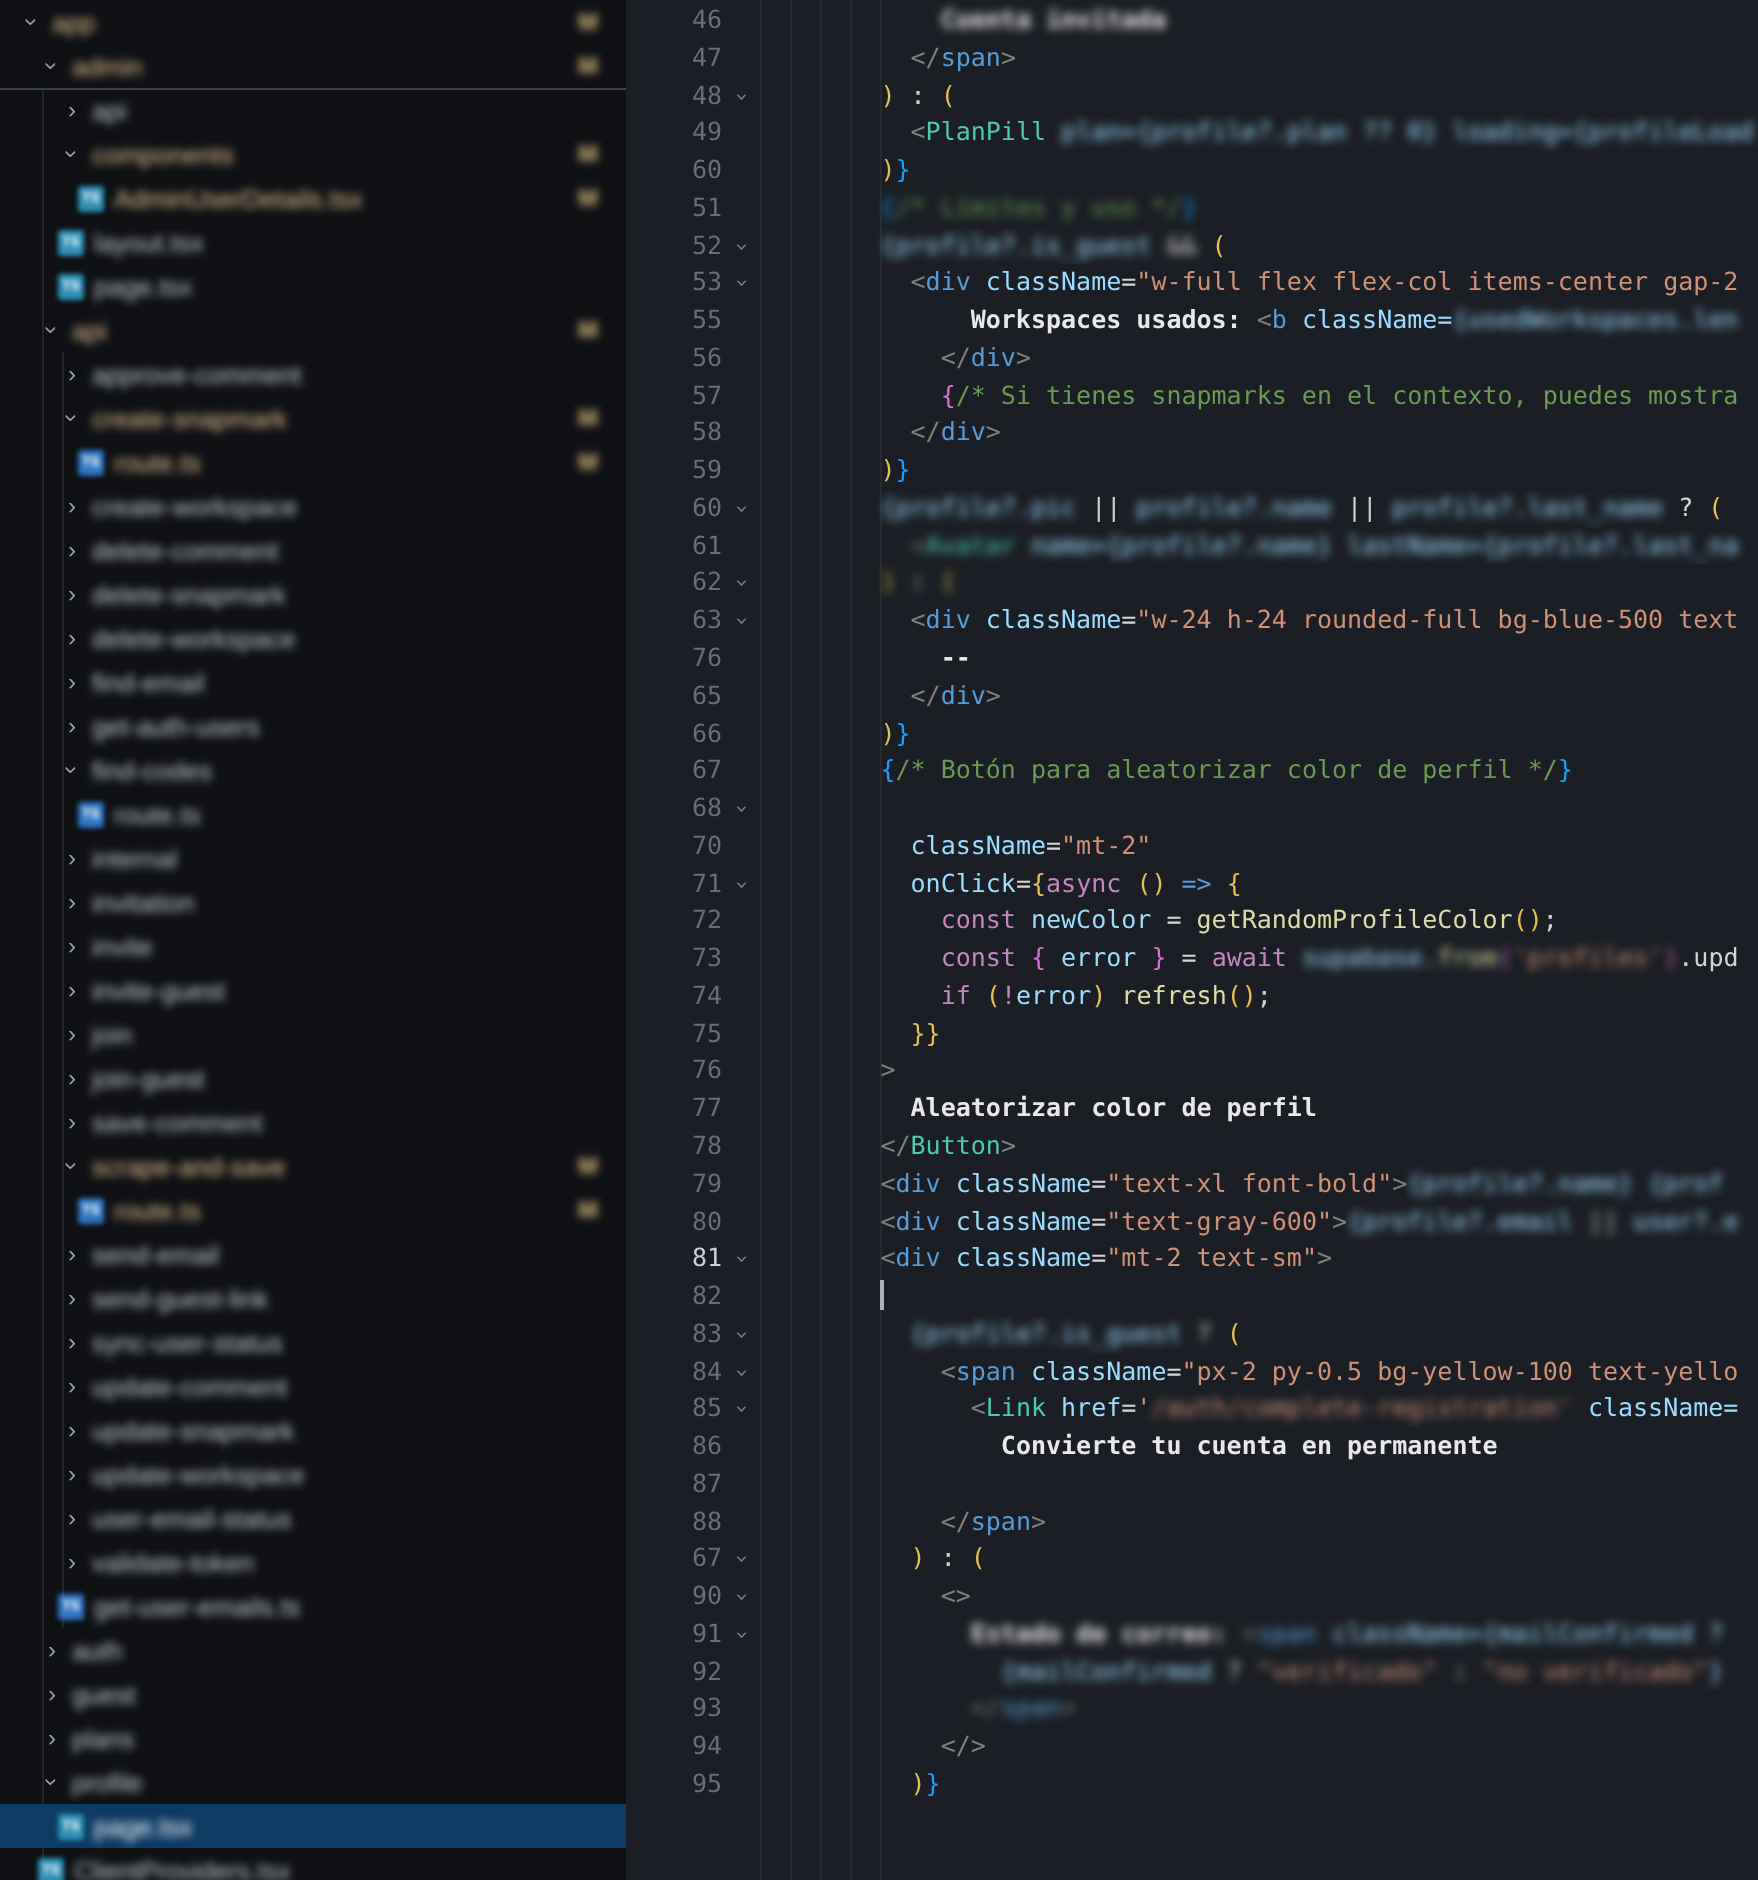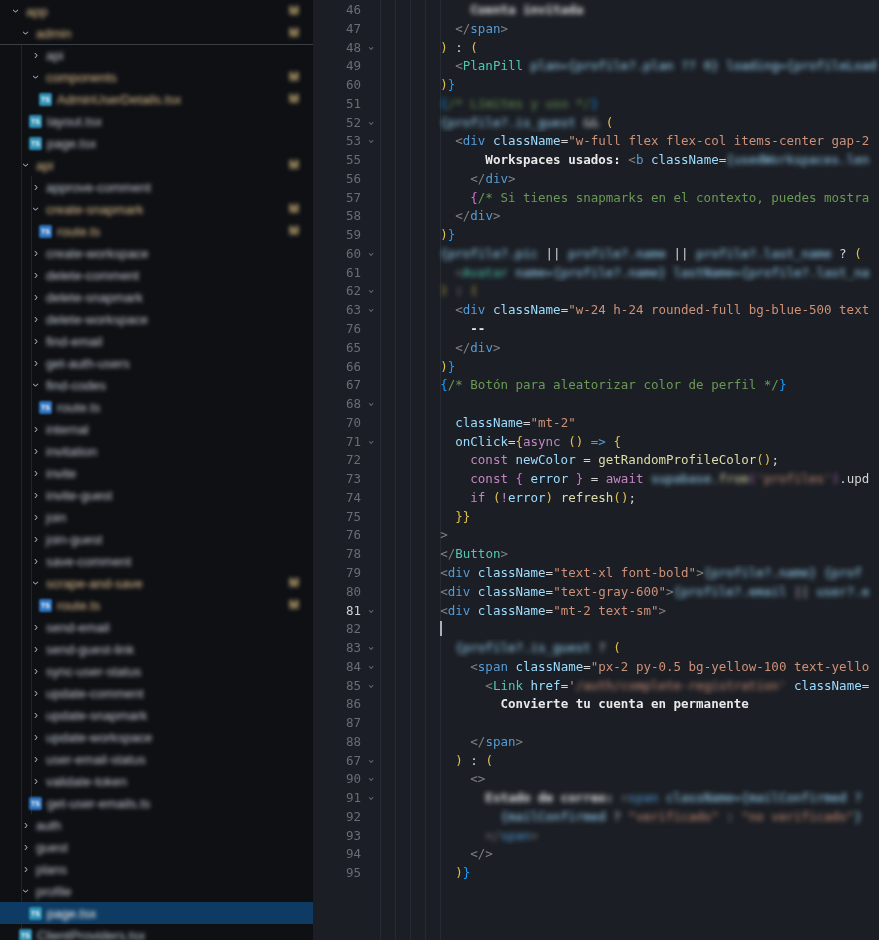--- a/index.html
+++ b/index.html
@@ -261,20 +261,21 @@
         <div class="ln"><span class="num">66</span><span class="fold"></span><span class="codeln">        <span style="color: rgb(226, 193, 77);">)</span><span style="color: rgb(23, 159, 255);">}</span></span></div>
         <div class="ln"><span class="num">67</span><span class="fold"></span><span class="codeln">        <span style="color: rgb(23, 159, 255);">{</span><span style="color: rgb(106, 153, 85);">/* Botón para aleatorizar color de perfil */</span><span style="color: rgb(23, 159, 255);">}</span></span></div>
         <div class="ln"><span class="num">68</span><span class="fold"><span class="fch">›</span></span></div>
         <div class="ln"><span class="num">70</span><span class="fold"></span><span class="codeln">          <span style="color: rgb(156, 220, 254);">className</span><span style="color: rgb(212, 212, 212);">=</span><span style="color: rgb(206, 145, 120);">"mt-2"</span></span></div>
         <div class="ln"><span class="num">71</span><span class="fold"><span class="fch">›</span></span><span class="codeln">          <span style="color: rgb(156, 220, 254);">onClick</span><span style="color: rgb(212, 212, 212);">=</span><span style="color: rgb(226, 193, 77);">{</span><span style="color: rgb(197, 134, 192);">async</span><span style="color: rgb(212, 212, 212);"> </span><span style="color: rgb(226, 193, 77);">()</span><span style="color: rgb(212, 212, 212);"> </span><span style="color: rgb(86, 156, 214);">=&gt;</span><span style="color: rgb(212, 212, 212);"> </span><span style="color: rgb(226, 193, 77);">{</span></span></div>
         <div class="ln"><span class="num">72</span><span class="fold"></span><span class="codeln">            <span style="color: rgb(197, 134, 192);">const </span><span style="color: rgb(156, 220, 254);">newColor</span><span style="color: rgb(212, 212, 212);"> = </span><span style="color: rgb(220, 220, 170);">getRandomProfileColor</span><span style="color: rgb(226, 193, 77);">()</span><span style="color: rgb(212, 212, 212);">;</span></span></div>
         <div class="ln"><span class="num">73</span><span class="fold"></span><span class="codeln">            <span style="color: rgb(197, 134, 192);">const </span><span style="color: rgb(214, 112, 214);">{ </span><span style="color: rgb(156, 220, 254);">error</span><span style="color: rgb(214, 112, 214);"> }</span><span style="color: rgb(212, 212, 212);"> = </span><span style="color: rgb(197, 134, 192);">await </span><span class="b" style="color: rgb(156, 220, 254);">supabase</span><span class="b" style="color: rgb(220, 220, 170);">.from</span><span class="b" style="color: rgb(214, 112, 214);">(</span><span class="b" style="color: rgb(206, 145, 120);">'profiles'</span><span class="b" style="color: rgb(214, 112, 214);">)</span><span style="color: rgb(212, 212, 212);">.upd</span></span></div>
         <div class="ln"><span class="num">74</span><span class="fold"></span><span class="codeln">            <span style="color: rgb(197, 134, 192);">if</span><span style="color: rgb(212, 212, 212);"> </span><span style="color: rgb(226, 193, 77);">(</span><span style="color: rgb(197, 134, 192);">!</span><span style="color: rgb(156, 220, 254);">error</span><span style="color: rgb(226, 193, 77);">)</span><span style="color: rgb(212, 212, 212);"> </span><span style="color: rgb(220, 220, 170);">refresh</span><span style="color: rgb(226, 193, 77);">()</span><span style="color: rgb(212, 212, 212);">;</span></span></div>
         <div class="ln"><span class="num">75</span><span class="fold"></span><span class="codeln">          <span style="color: rgb(226, 193, 77);">}}</span></span></div>
         <div class="ln"><span class="num">76</span><span class="fold"></span><span class="codeln">        <span style="color: rgb(128, 128, 128);">&gt;</span></span></div>
+        <div class="ln"><span class="num">77</span><span class="fold"></span><span class="codeln">          <span style="color: rgb(232, 232, 232); font-weight: bold;">Aleatorizar color de perfil</span></span></div>
         <div class="ln"><span class="num">78</span><span class="fold"></span><span class="codeln">        <span style="color: rgb(128, 128, 128);">&lt;/</span><span style="color: rgb(78, 201, 176);">Button</span><span style="color: rgb(128, 128, 128);">&gt;</span></span></div>
         <div class="ln"><span class="num">79</span><span class="fold"></span><span class="codeln">        <span style="color: rgb(128, 128, 128);">&lt;</span><span style="color: rgb(86, 156, 214);">div</span><span style="color: rgb(212, 212, 212);"> </span><span style="color: rgb(156, 220, 254);">className</span><span style="color: rgb(212, 212, 212);">=</span><span style="color: rgb(206, 145, 120);">"text-xl font-bold"</span><span style="color: rgb(128, 128, 128);">&gt;</span><span class="b" style="color: rgb(156, 220, 254);">{profile?.name}</span><span style="color: rgb(212, 212, 212);"> </span><span class="b" style="color: rgb(156, 220, 254);">{prof</span></span></div>
         <div class="ln"><span class="num">80</span><span class="fold"></span><span class="codeln">        <span style="color: rgb(128, 128, 128);">&lt;</span><span style="color: rgb(86, 156, 214);">div</span><span style="color: rgb(212, 212, 212);"> </span><span style="color: rgb(156, 220, 254);">className</span><span style="color: rgb(212, 212, 212);">=</span><span style="color: rgb(206, 145, 120);">"text-gray-600"</span><span style="color: rgb(128, 128, 128);">&gt;</span><span class="b" style="color: rgb(156, 220, 254);">{profile?.email </span><span class="b" style="color: rgb(212, 212, 212);">|| </span><span class="b" style="color: rgb(156, 220, 254);">user?.e</span></span></div>
         <div class="ln"><span class="num act">81</span><span class="fold"><span class="fch">›</span></span><span class="codeln">        <span style="color: rgb(128, 128, 128);">&lt;</span><span style="color: rgb(86, 156, 214);">div</span><span style="color: rgb(212, 212, 212);"> </span><span style="color: rgb(156, 220, 254);">className</span><span style="color: rgb(212, 212, 212);">=</span><span style="color: rgb(206, 145, 120);">"mt-2 text-sm"</span><span style="color: rgb(128, 128, 128);">&gt;</span></span></div>
         <div class="ln"><span class="num">82</span><span class="fold"></span><span class="codeln"><span style="color: rgb(212, 212, 212);">        </span><span class="cursor"></span></span></div>
         <div class="ln"><span class="num">83</span><span class="fold"><span class="fch">›</span></span><span class="codeln">          <span class="b" style="color: rgb(156, 220, 254);">{profile?.is_guest</span><span class="b" style="color: rgb(212, 212, 212);"> ? </span><span style="color: rgb(226, 193, 77);">(</span></span></div>
         <div class="ln"><span class="num">84</span><span class="fold"><span class="fch">›</span></span><span class="codeln">            <span style="color: rgb(128, 128, 128);">&lt;</span><span style="color: rgb(86, 156, 214);">span</span><span style="color: rgb(212, 212, 212);"> </span><span style="color: rgb(156, 220, 254);">className</span><span style="color: rgb(212, 212, 212);">=</span><span style="color: rgb(206, 145, 120);">"px-2 py-0.5 bg-yellow-100 text-yello</span></span></div>
         <div class="ln"><span class="num">85</span><span class="fold"><span class="fch">›</span></span><span class="codeln">              <span style="color: rgb(128, 128, 128);">&lt;</span><span style="color: rgb(78, 201, 176);">Link</span><span style="color: rgb(212, 212, 212);"> </span><span style="color: rgb(156, 220, 254);">href</span><span style="color: rgb(212, 212, 212);">=</span><span style="color: rgb(206, 145, 120);">'</span><span class="b" style="color: rgb(206, 145, 120);">/auth/complete-registration'</span><span style="color: rgb(212, 212, 212);"> </span><span style="color: rgb(156, 220, 254);">className=</span></span></div>
         <div class="ln"><span class="num">86</span><span class="fold"></span><span class="codeln">                <span style="color: rgb(232, 232, 232); font-weight: bold;">Convierte tu cuenta en permanente</span></span></div>
         <div class="ln"><span class="num">87</span><span class="fold"></span></div>

